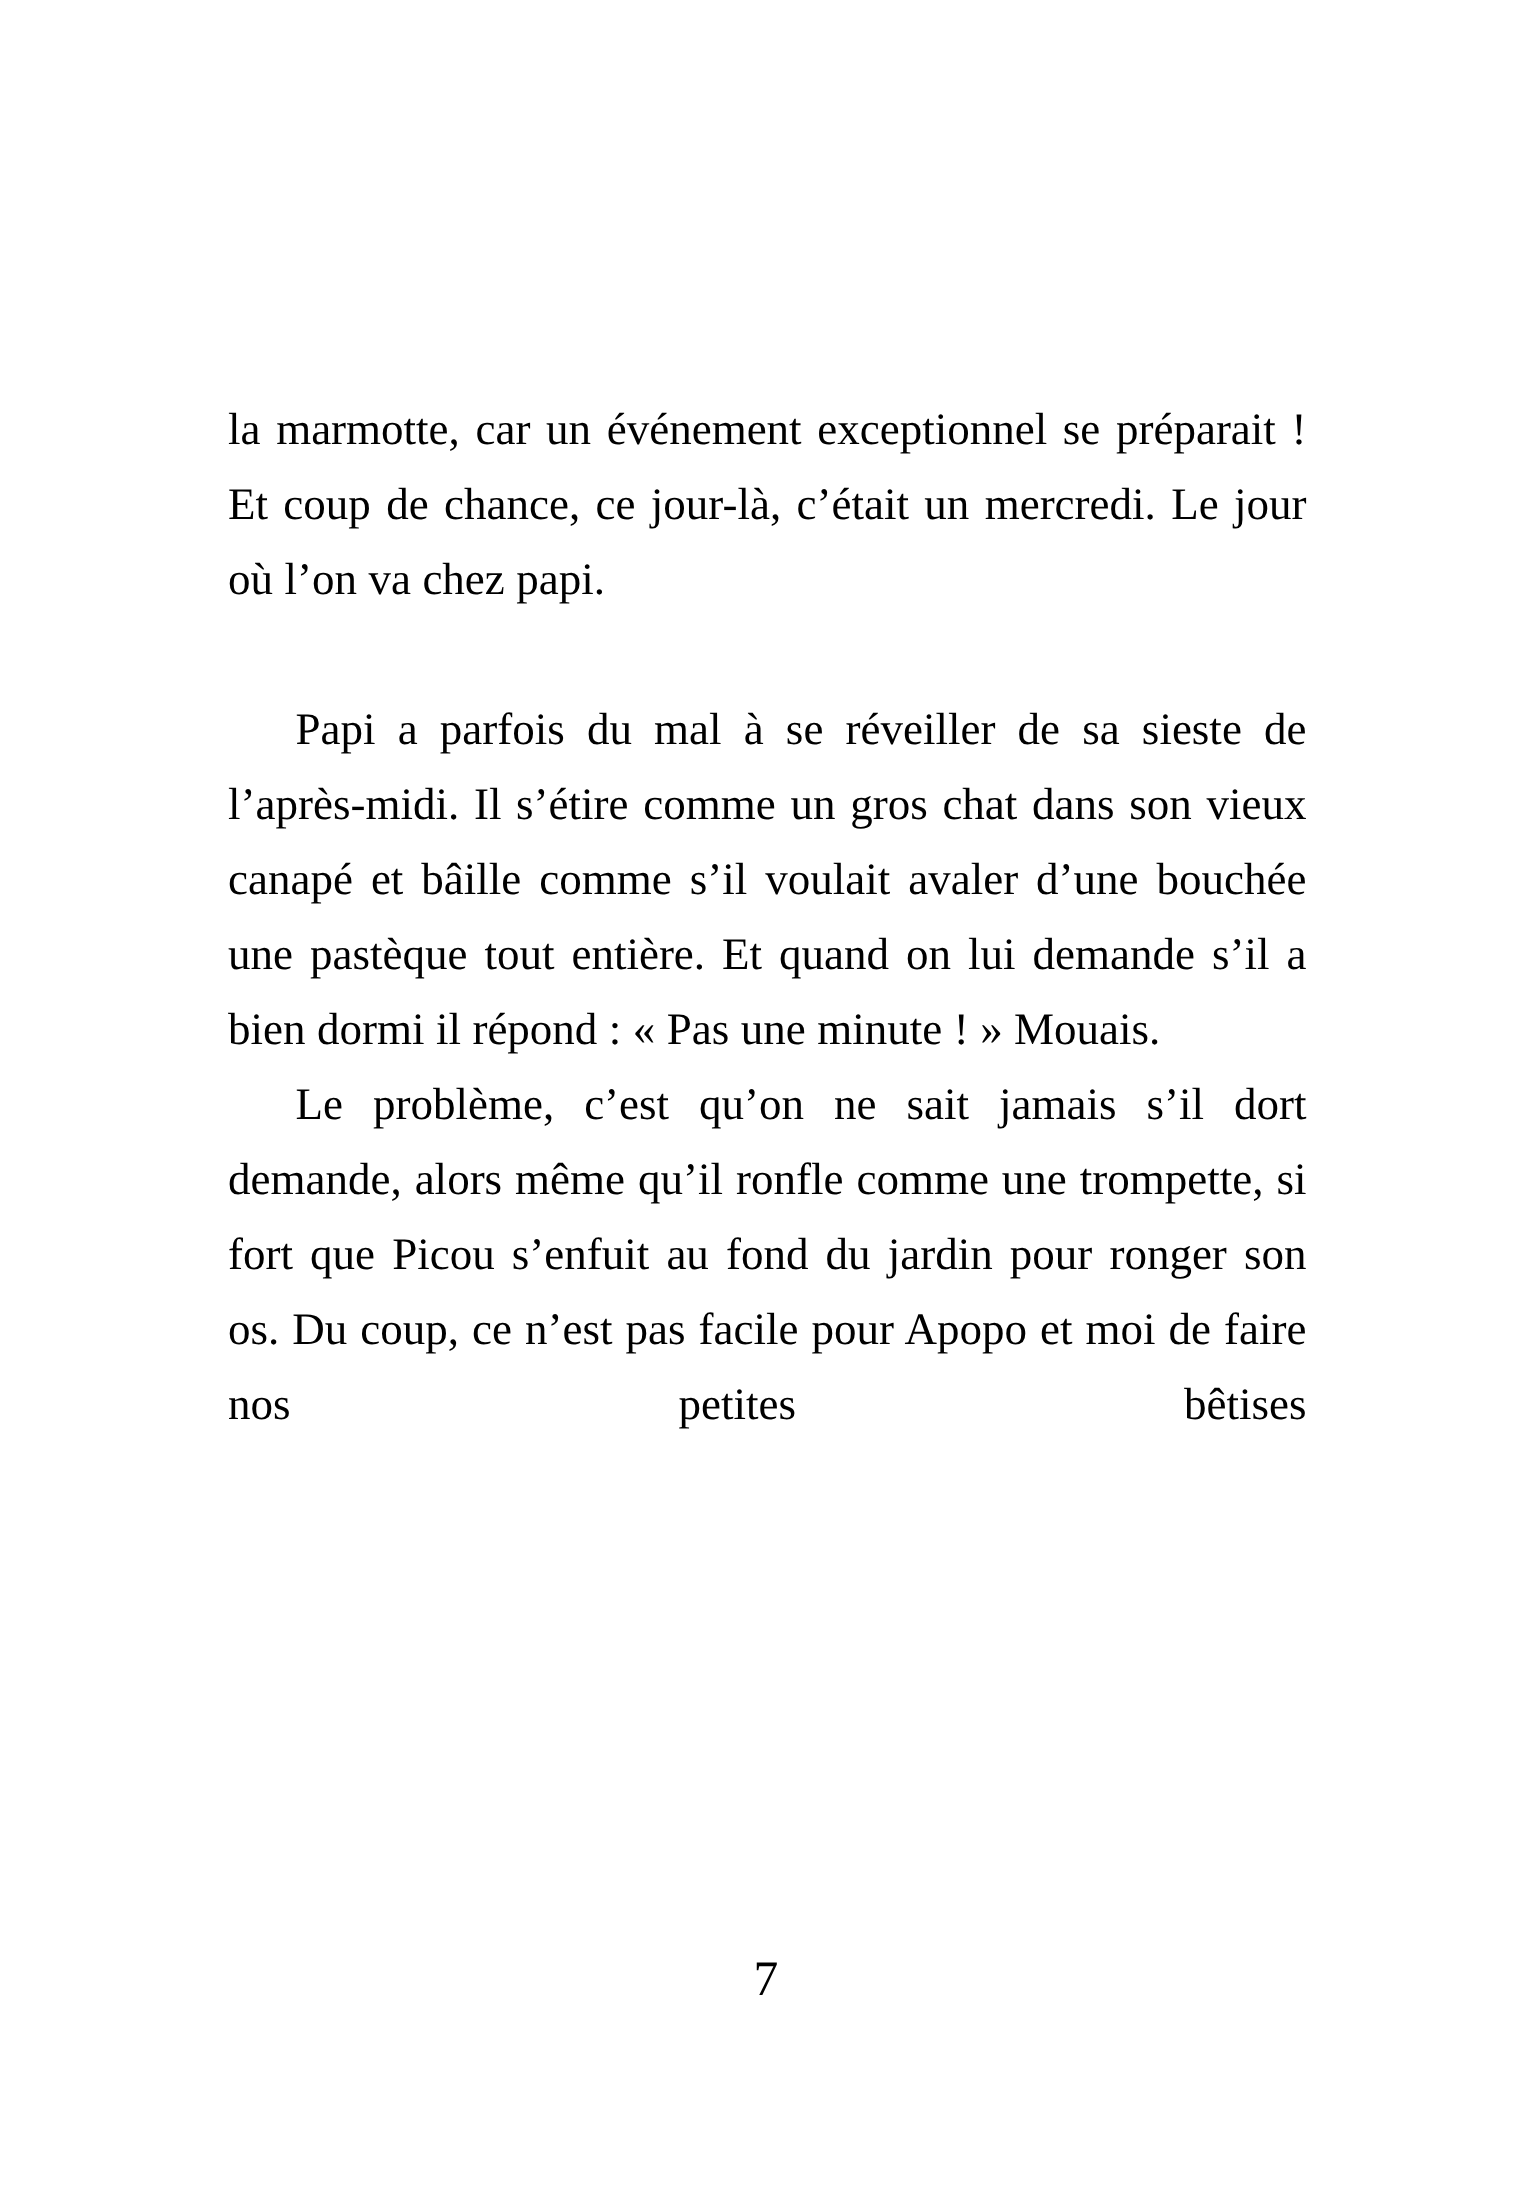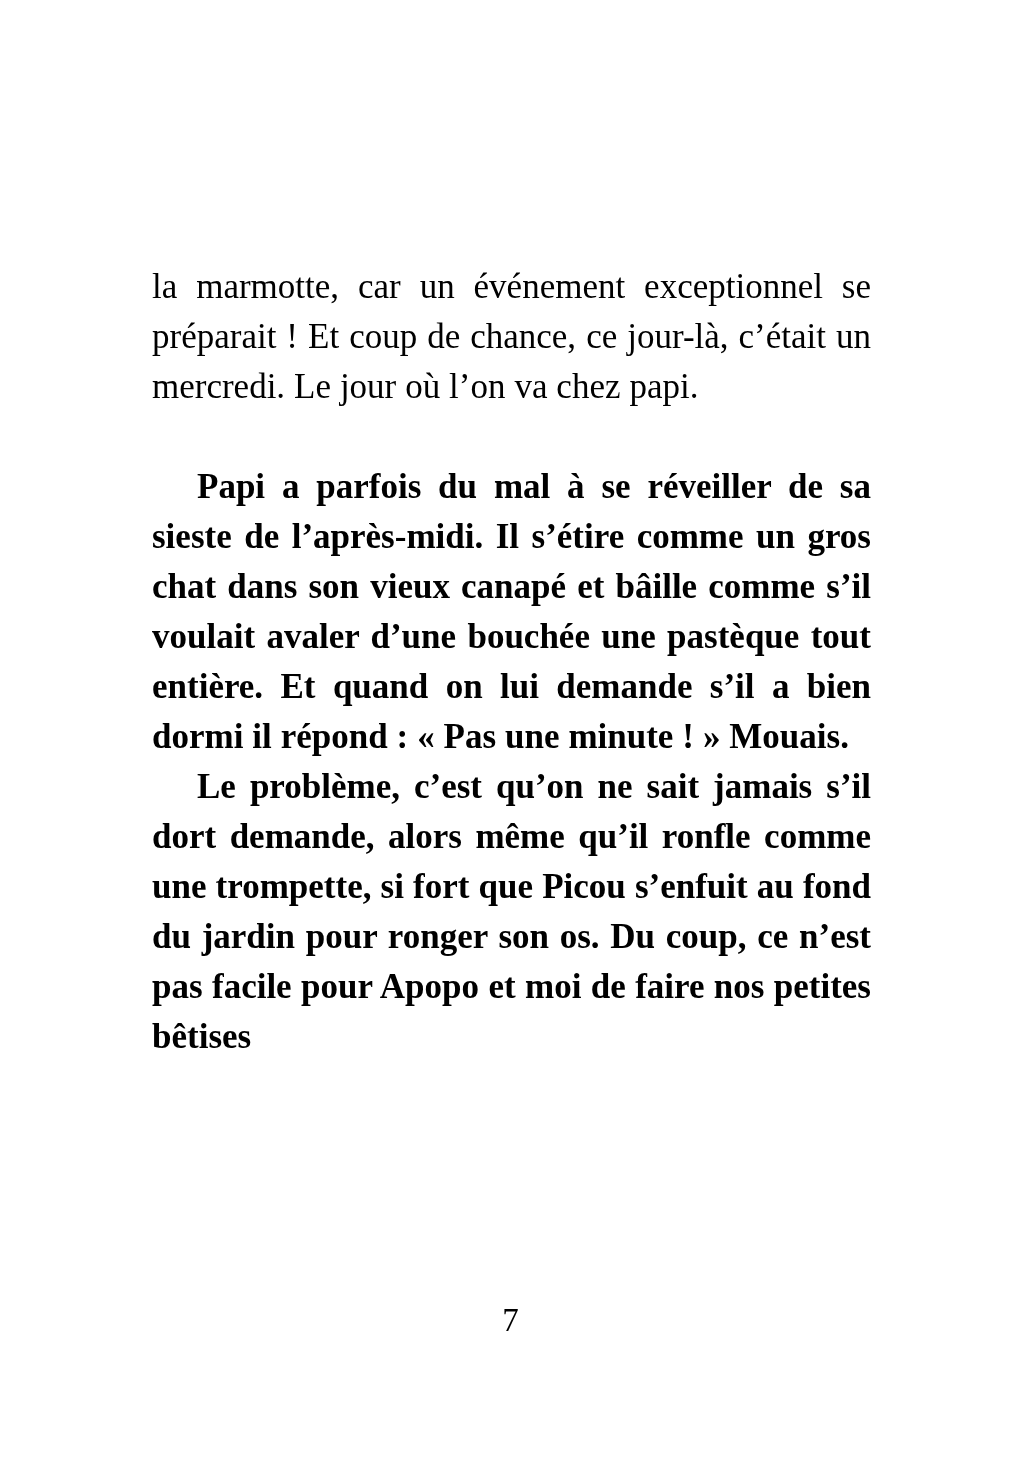--- a/index.html
+++ b/index.html
@@ -23,39 +23,38 @@
 
   .text-block {
     position: absolute;
     left: 152px;
     top: 262px;
     width: 719px;
   }
 
   .para {
     margin: 0;
-    font-size: 35px;
+    font-size: 30px;
     line-height: 50px;
     text-align: justify;
     text-justify: inter-word;
     color: #000000;
     hyphens: none;
     -webkit-hyphens: none;
     word-spacing: 0.005em;
   }
 
   
   .para.continuation {
     text-indent: 0;
   }
 
   
   .para.indented {
     text-indent: 45px;
-    font-weight: bold;
   }
 
   
   .para.gap-before {
     margin-top: 50px;
   }
 
   .page-number {
     position: absolute;
     left: 0;

